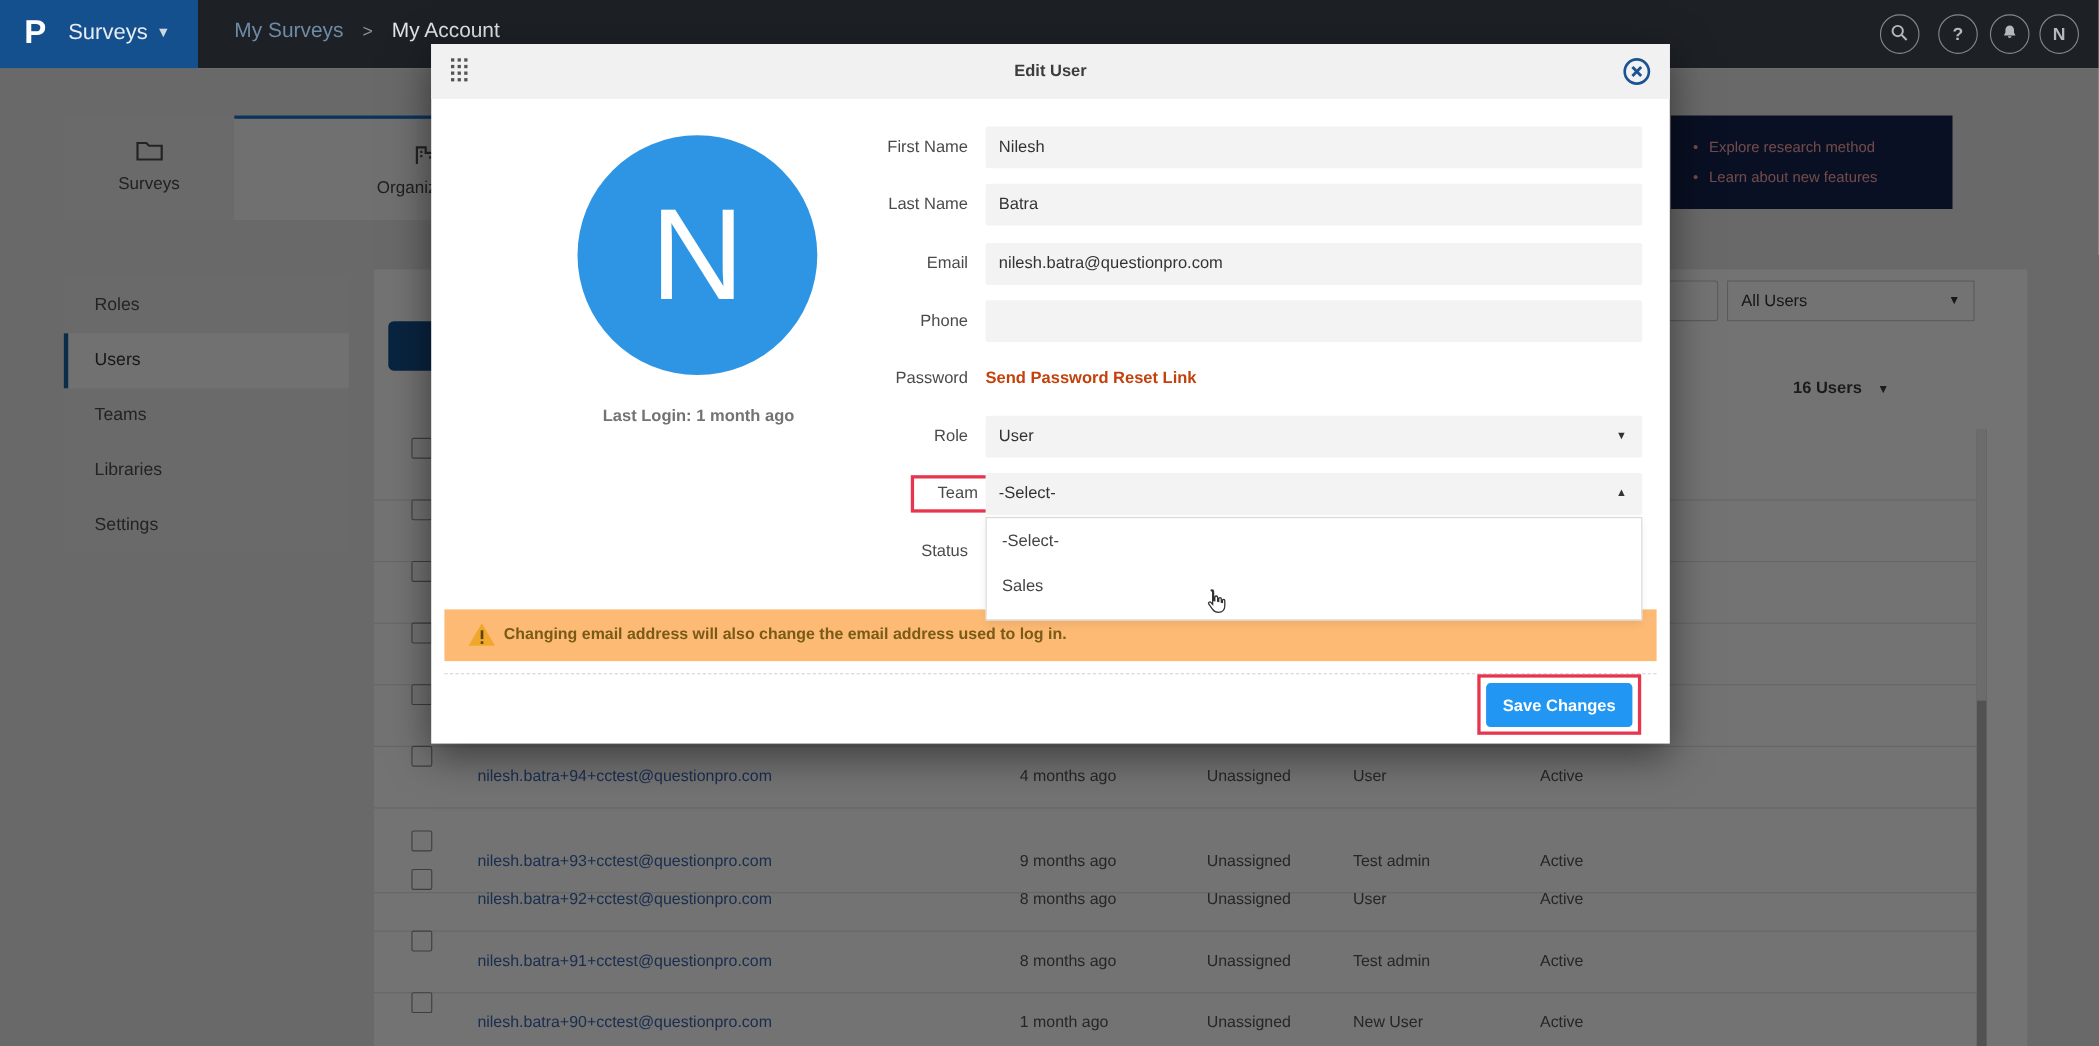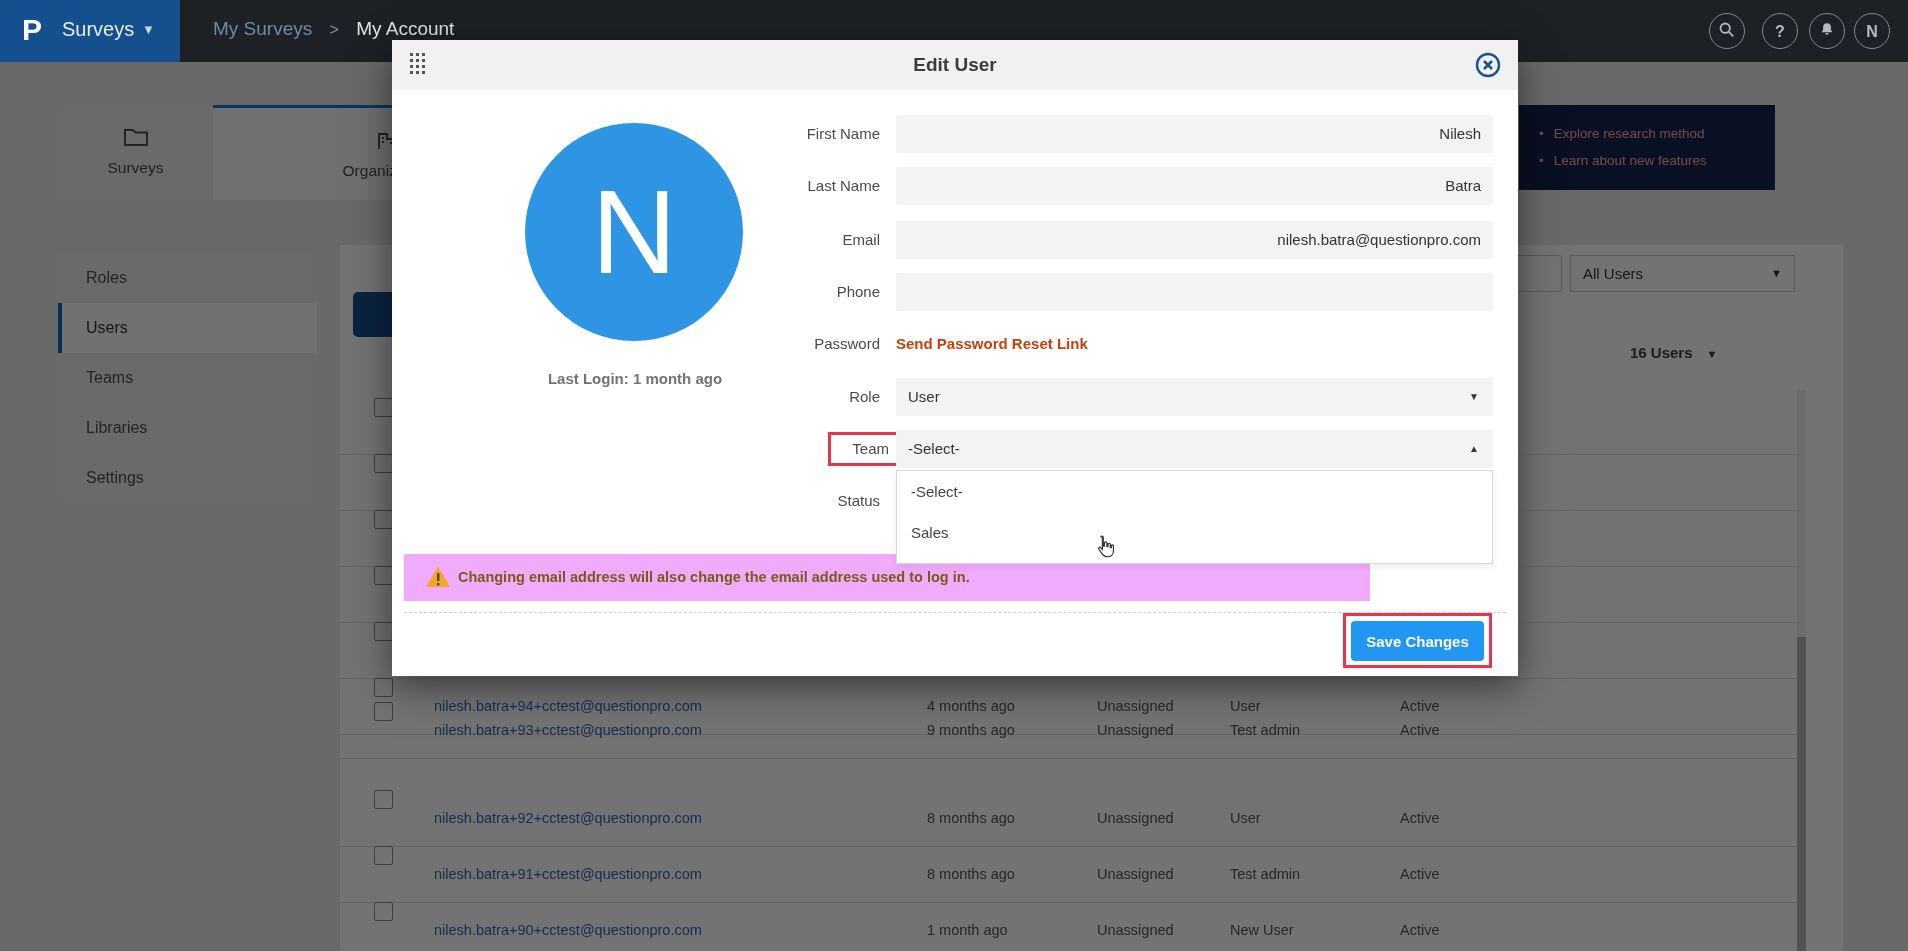--- a/index.html
+++ b/index.html
@@ -54,49 +54,49 @@
   .c-time{left:587px;} .c-team{left:757px;} .c-role{left:890px;} .c-status{left:1060px;}
 
   #vscroll{position:absolute;left:1797px;top:390px;width:9px;height:561px;background:#b5b5b5;}
   #vthumb{position:absolute;left:0;top:0;width:9px;height:247px;background:#efefef;}
 
   
   #overlay{position:absolute;left:0;top:62px;width:1908px;height:889px;background:rgba(0,0,0,0.55);z-index:50;}
   #modal{position:absolute;left:392px;top:40px;width:1126px;height:636px;background:#fff;z-index:100;
          box-shadow:0 10px 35px rgba(0,0,0,.5);}
   #mhead{position:absolute;left:0;top:0;width:100%;height:50px;background:#f1f1f1;}
-  #mtitle{width:100%;text-align:center;line-height:50px;font-size:19px;font-weight:bold;color:#3c3c3c;}
+  #mtitle{width:100%;text-align:center;line-height:50px;font-size:15px;font-weight:bold;color:#3c3c3c;}
   #drag{position:absolute;left:18px;top:13px;width:15px;height:24px;display:grid;
         grid-template-columns:repeat(3,3px);grid-auto-rows:3px;gap:3px;}
   #drag i{background:#555;}
   #mclose{position:absolute;right:16px;top:11px;width:28px;height:28px;cursor:pointer;}
 
   #mavatar{position:absolute;left:133px;top:83px;width:218px;height:218px;border-radius:50%;
            background:#2e95e5;color:#fff;text-align:center;line-height:218px;font-size:118px;}
   #mlastlogin{position:absolute;left:113px;top:330px;width:260px;text-align:center;
               font-size:15px;font-weight:bold;color:#737373;}
 
   .flabel{position:absolute;left:300px;width:188px;text-align:right;font-size:15px;color:#4a4a4a;line-height:38px;}
   .fbox{position:absolute;left:504px;width:597px;height:38px;background:#f3f3f3;border:none;border-radius:2px;
         box-sizing:border-box;padding:0 12px;font-size:15px;color:#333;
         font-family:"Liberation Sans","DejaVu Sans",sans-serif;line-height:38px;}
-  input.fbox{outline:none;text-align:right;}
+  input.fbox{outline:none;}
   .fsel .car{position:absolute;right:14px;top:0;font-size:10px;color:#333;line-height:38px;}
   #pwdlink{position:absolute;left:504px;top:285px;line-height:38px;font-size:15px;font-weight:bold;
            color:#c2410c;text-decoration:none;}
   #teambox-red{position:absolute;left:436px;top:392px;width:66px;height:28px;border:3px solid #e8354e;
                background:#fff;}
   #teambox-red .flabel2{display:block;text-align:right;padding-right:8px;line-height:28px;font-size:15px;color:#4a4a4a;}
 
   #ddpanel{position:absolute;left:504px;top:430px;width:597px;height:94px;background:#fff;
            border:1px solid #d8d8d8;box-shadow:0 3px 8px rgba(0,0,0,.08);box-sizing:border-box;z-index:5;}
   .ddopt{height:41px;line-height:41px;padding-left:14px;font-size:15px;color:#444;}
   #handcursor{position:absolute;left:700px;top:494px;width:26px;height:26px;z-index:6;}
 
-  #warnbar{position:absolute;left:12px;top:514px;width:966px;height:47px;background:#f0abfc;}
+  #warnbar{position:absolute;left:12px;top:514px;width:1102px;height:47px;background:#fdba74;}
   #warnbar .wicon{position:absolute;left:21px;top:11px;}
   #warnbar .wtext{position:absolute;left:54px;top:0;line-height:47px;font-size:14.5px;font-weight:bold;color:#7a5a17;}
   #footline{position:absolute;left:12px;top:572px;width:1102px;border-top:1px dashed #cfcfcf;}
   #savebox-red{position:absolute;left:951px;top:573px;width:143px;height:49px;border:3px solid #e8354e;}
   #savebtn{position:absolute;left:959px;top:581px;width:133px;height:40px;background:#2196f3;border:none;
            border-radius:4px;color:#fff;font-size:15px;font-weight:bold;cursor:pointer;
            font-family:"Liberation Sans","DejaVu Sans",sans-serif;}
 </style>
 </head>
 <body>
@@ -210,21 +210,21 @@
     <span class="c-status"></span>
   </div>
 <div class="trow" style="top:678px;">
     <span class="cb"></span>
     <a class="c-email">nilesh.batra+94+cctest@questionpro.com</a>
     <span class="c-time">4 months ago</span>
     <span class="c-team">Unassigned</span>
     <span class="c-role">User</span>
     <span class="c-status">Active</span>
   </div>
-<div class="trow" style="top:702px;">
+<div class="trow" style="top:755px;">
     <span class="cb"></span>
     <a class="c-email">nilesh.batra+93+cctest@questionpro.com</a>
     <span class="c-time">9 months ago</span>
     <span class="c-team">Unassigned</span>
     <span class="c-role">Test admin</span>
     <span class="c-status">Active</span>
   </div>
 <div class="trow" style="top:790px;">
     <span class="cb"></span>
     <a class="c-email">nilesh.batra+92+cctest@questionpro.com</a>

